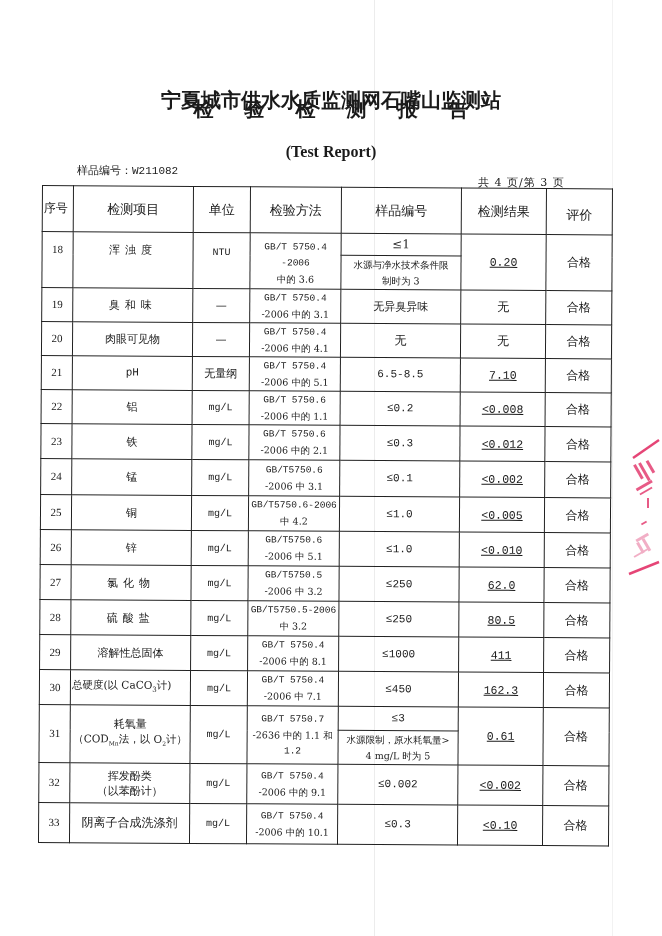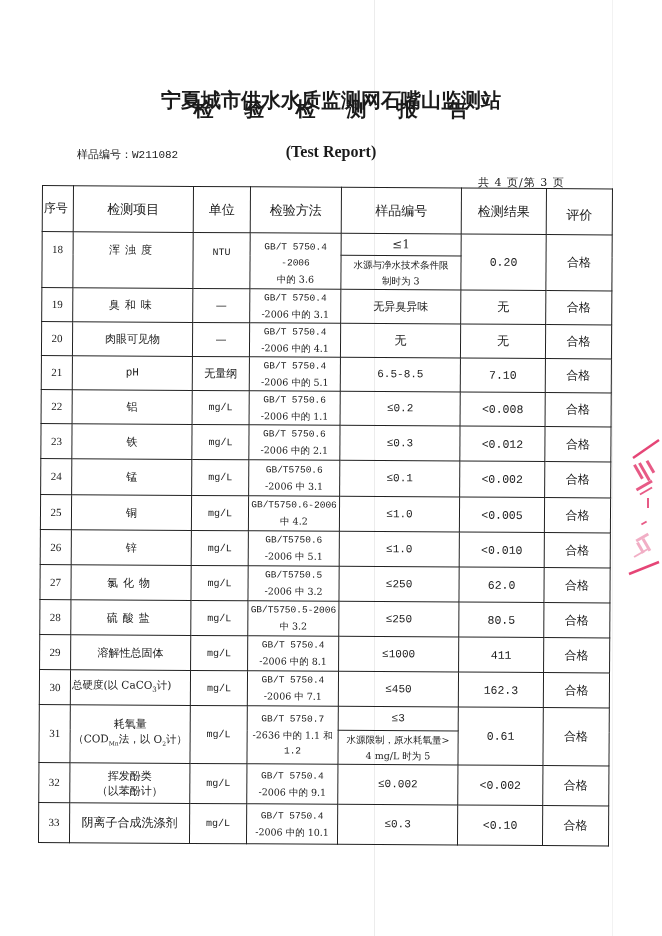--- a/index.html
+++ b/index.html
@@ -29,21 +29,21 @@
       text-align: center; font-size: 20px; font-weight: bold; letter-spacing: 12px;
       padding-left: 12px; box-sizing: border-box;
       font-family: "DejaVu Serif", serif;
     }
     .title3 {
       position: absolute; left: 0; width: 662px; top: 143px;
       text-align: center; font-size: 16px; font-weight: bold;
       font-family: "Liberation Serif", serif;
     }
     .sample-no {
-      position: absolute; left: 77px; top: 147px; font-size: 11px;
+      position: absolute; left: 77px; top: 163px; font-size: 11px;
     }
     .sample-no .val { font-family: "Liberation Mono", monospace; }
     .pages {
       position: absolute; left: 478px; top: 175px; font-size: 11px; letter-spacing: 1px;
     }
     table.report {
       position: absolute; left: 42px; top: 185px;
       width: 570px;
       border-collapse: collapse;
       table-layout: fixed;
@@ -58,21 +58,21 @@
       font-weight: normal;
     }
     table.report th { height: 39px; font-size: 13px; }
     table.report td { font-size: 11px; line-height: 15px; }
     .col-no { font-family: "Liberation Serif", serif; font-size: 11px; }
     .method { font-size: 9.5px !important; line-height: 16px !important; font-family: "Liberation Mono", "DejaVu Sans Mono", monospace; }
     .method .cn { font-family: "DejaVu Serif", serif; }
     .mono { font-family: "Liberation Mono", monospace; }
     .item-spaced { letter-spacing: 5px; }
     .std-sub { font-size: 9.5px !important; line-height: 16px !important; }
-    .result { font-family: "Liberation Mono", monospace; font-size: 11.5px !important; }
+    .result { font-family: "Liberation Mono", monospace; font-size: 11.5px !important; text-decoration: underline; }
     .verdict { font-size: 12px !important; margin-top: 9px; }
     .stamp {
       position: absolute; left: 625px; top: 438px; width: 36px; height: 140px;
     }
   </style>
 </head>
 <body>
 
 <div class="scan-line"></div>
 <div class="scan-line2"></div>

